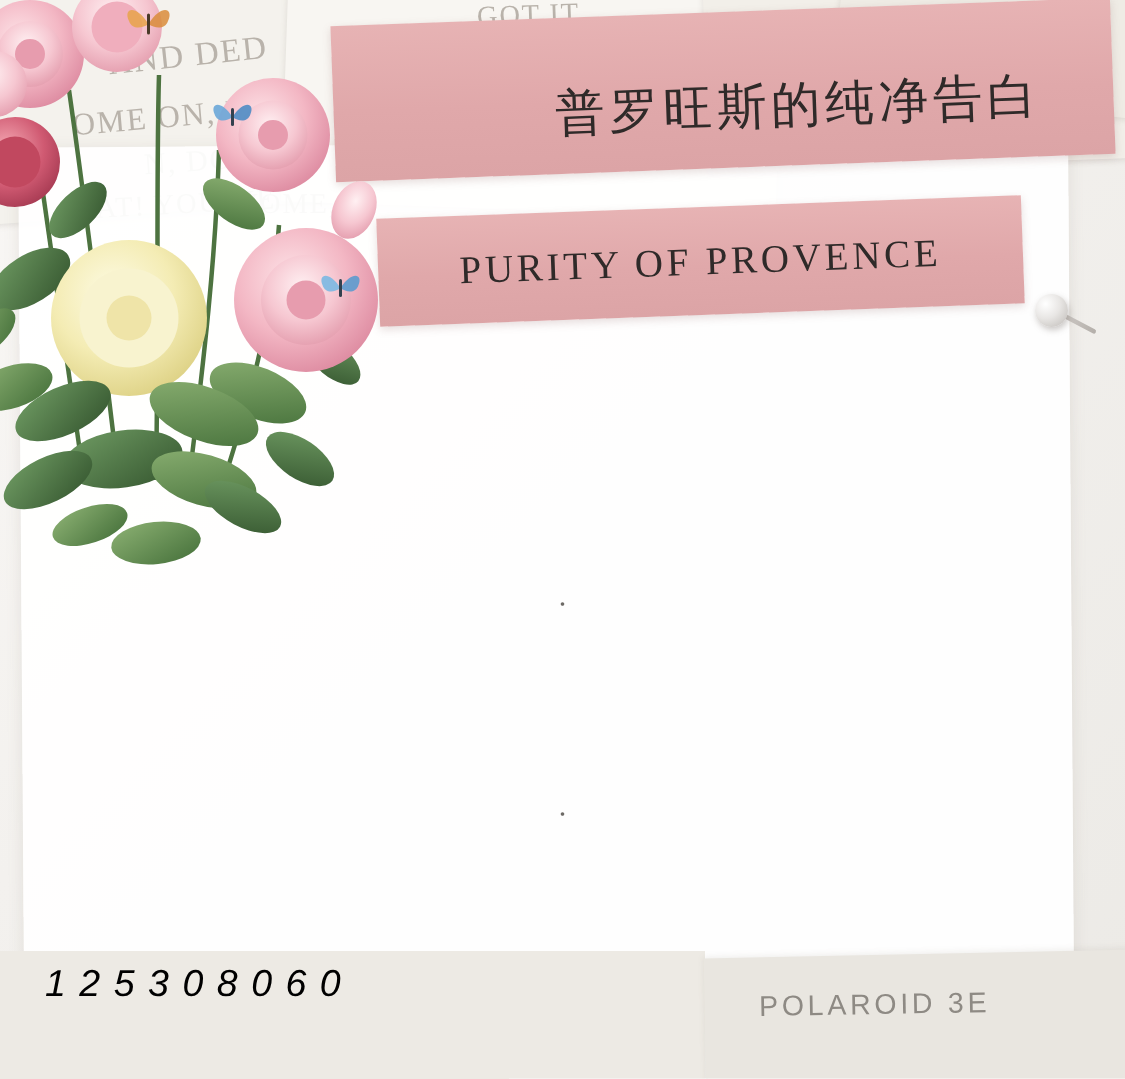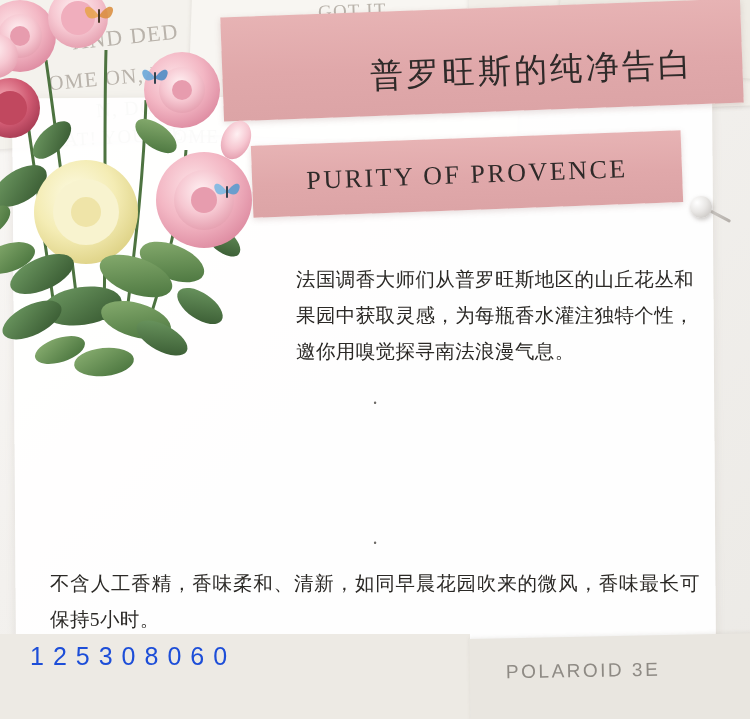--- a/index.html
+++ b/index.html
@@ -181,21 +181,22 @@
   .sep-2 { left: 55px; top: 538px; }
 
   
   .barcode-num {
     position: absolute;
     left: 30px;
     top: 642px;
     font-family: "Liberation Sans", sans-serif;
     font-size: 25px;
     letter-spacing: 9px;
-    color: #1d4ed8;
+    color: #000000;
+    font-style: italic;
   }
   .polaroid-text {
     position: absolute;
     left: 506px;
     top: 660px;
     font-family: "Liberation Sans", sans-serif;
     font-size: 19px;
     letter-spacing: 2.5px;
     color: #8e8a84;
     transform: rotate(-1deg);
@@ -259,24 +260,22 @@
   <div class="main-card"></div>
 
   <div class="pin-needle"></div>
   <div class="pin"></div>
 
   <div class="banner banner-top"></div>
   <div class="banner banner-bottom"></div>
   <div class="banner-title">普罗旺斯的纯净告白</div>
   <div class="banner-sub">PURITY OF PROVENCE</div>
 
-  <div class="body-block para-1">法国调香大师们从普罗旺斯地区的山丘花丛和果园中获取灵感，为每瓶香水灌注独特个性，邀你用嗅觉探寻南法浪漫气息。</div>
   <div class="dot-sep sep-1">·</div>
   <div class="dot-sep sep-2">·</div>
-  <div class="body-block para-3">不含人工香精，香味柔和、清新，如同早晨花园吹来的微风，香味最长可保持5小时。</div>
 
   <div class="bottom-line"></div>
   <div class="bottom-scrap"></div>
   <div class="barcode-num">125308060</div>
   <div class="polaroid-text">POLAROID 3E</div>
 
   <svg class="bouquet" viewBox="0 0 300 400">
     <defs>
       <radialGradient id="pinkRose" cx="40%" cy="35%" r="70%">
         <stop offset="0%" stop-color="#fde3e7"></stop>

